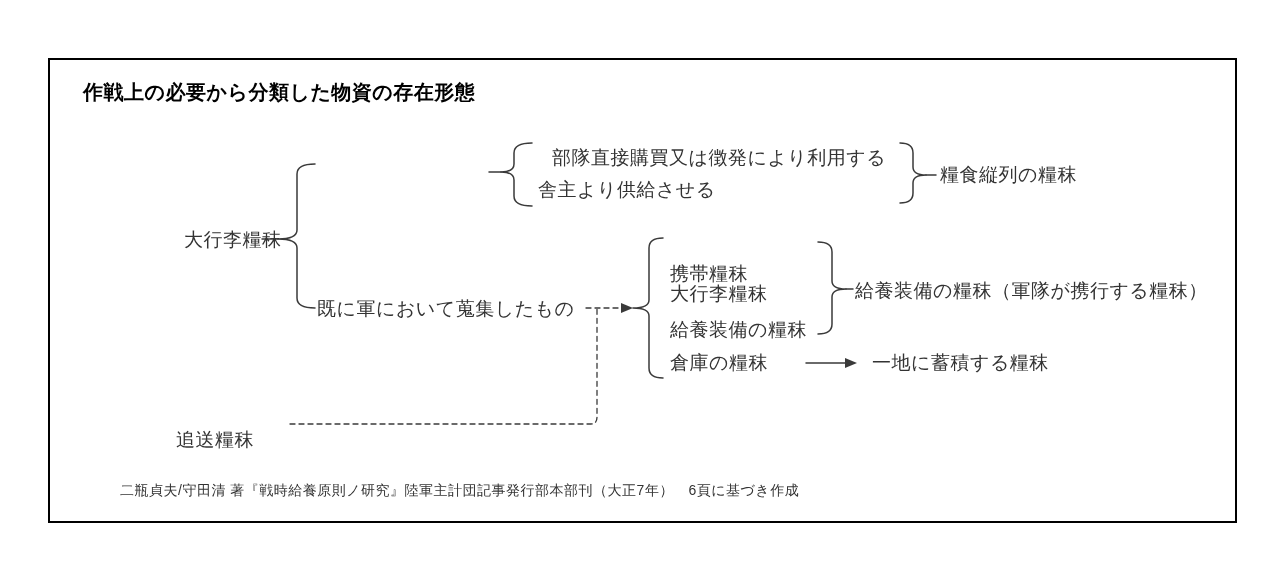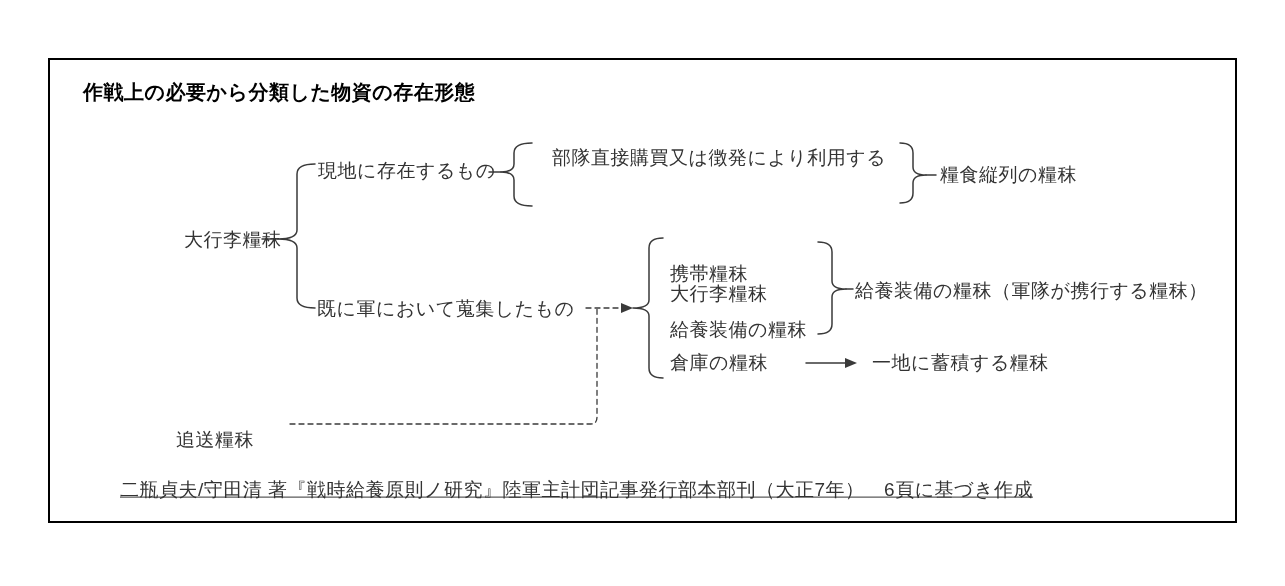--- a/index.html
+++ b/index.html
@@ -25,21 +25,21 @@
   .label{
     position:absolute;transform:translateY(-50%);
     white-space:nowrap;
     font-size:19px;line-height:1.2;
     color:var(--body-text);
     letter-spacing:0.5px;
   }
   .title{
     font-size:20px;font-weight:bold;color:var(--title-text);letter-spacing:0.5px;
   }
-  .citation{font-size:19px;color:var(--body-text);text-decoration:underline;}
+  .citation{font-size:14px;color:var(--body-text);}
   svg.overlay{position:absolute;left:0;top:0;width:1285px;height:586px;pointer-events:none;}
   .stroke{fill:none;stroke:var(--line);stroke-width:1.5;stroke-linecap:round;stroke-linejoin:round;}
   .dashed{stroke-dasharray:5 4;stroke-width:1.3;}
   .head{fill:var(--line);stroke:none;}
 </style>
 </head>
 <body>
 
 <div class="canvas">
 
@@ -66,24 +66,24 @@
     <polygon class="head" points="621,303 621,313 633,308"></polygon>
 
     <path class="stroke" d="M 806 363 L 845 363"></path>
     <polygon class="head" points="845,358 845,368 857,363"></polygon>
   </svg>
 
   <div class="label title" style="left:83px;top:92px">作戦上の必要から分類した物資の存在形態</div>
 
   <div class="label" style="left:184px;top:240px">大行李糧秣</div>
 
-  <div class="label" style="left:318px;top:171px">現地に存在するもの</div>
 
   <div class="label" style="left:552px;top:158px">部隊直接購買又は徴発により利用する</div>
 
+  <div class="label" style="left:538px;top:190px">舎主より供給させる</div>
 
   <div class="label" style="left:940px;top:175px">糧食縦列の糧秣</div>
 
   <div class="label" style="left:317px;top:309px">既に軍において蒐集したもの</div>
 
   <div class="label" style="left:670px;top:274px">携帯糧秣</div>
 
   <div class="label" style="left:670px;top:294px">大行李糧秣</div>
 
   <div class="label" style="left:670px;top:330px">給養装備の糧秣</div>

